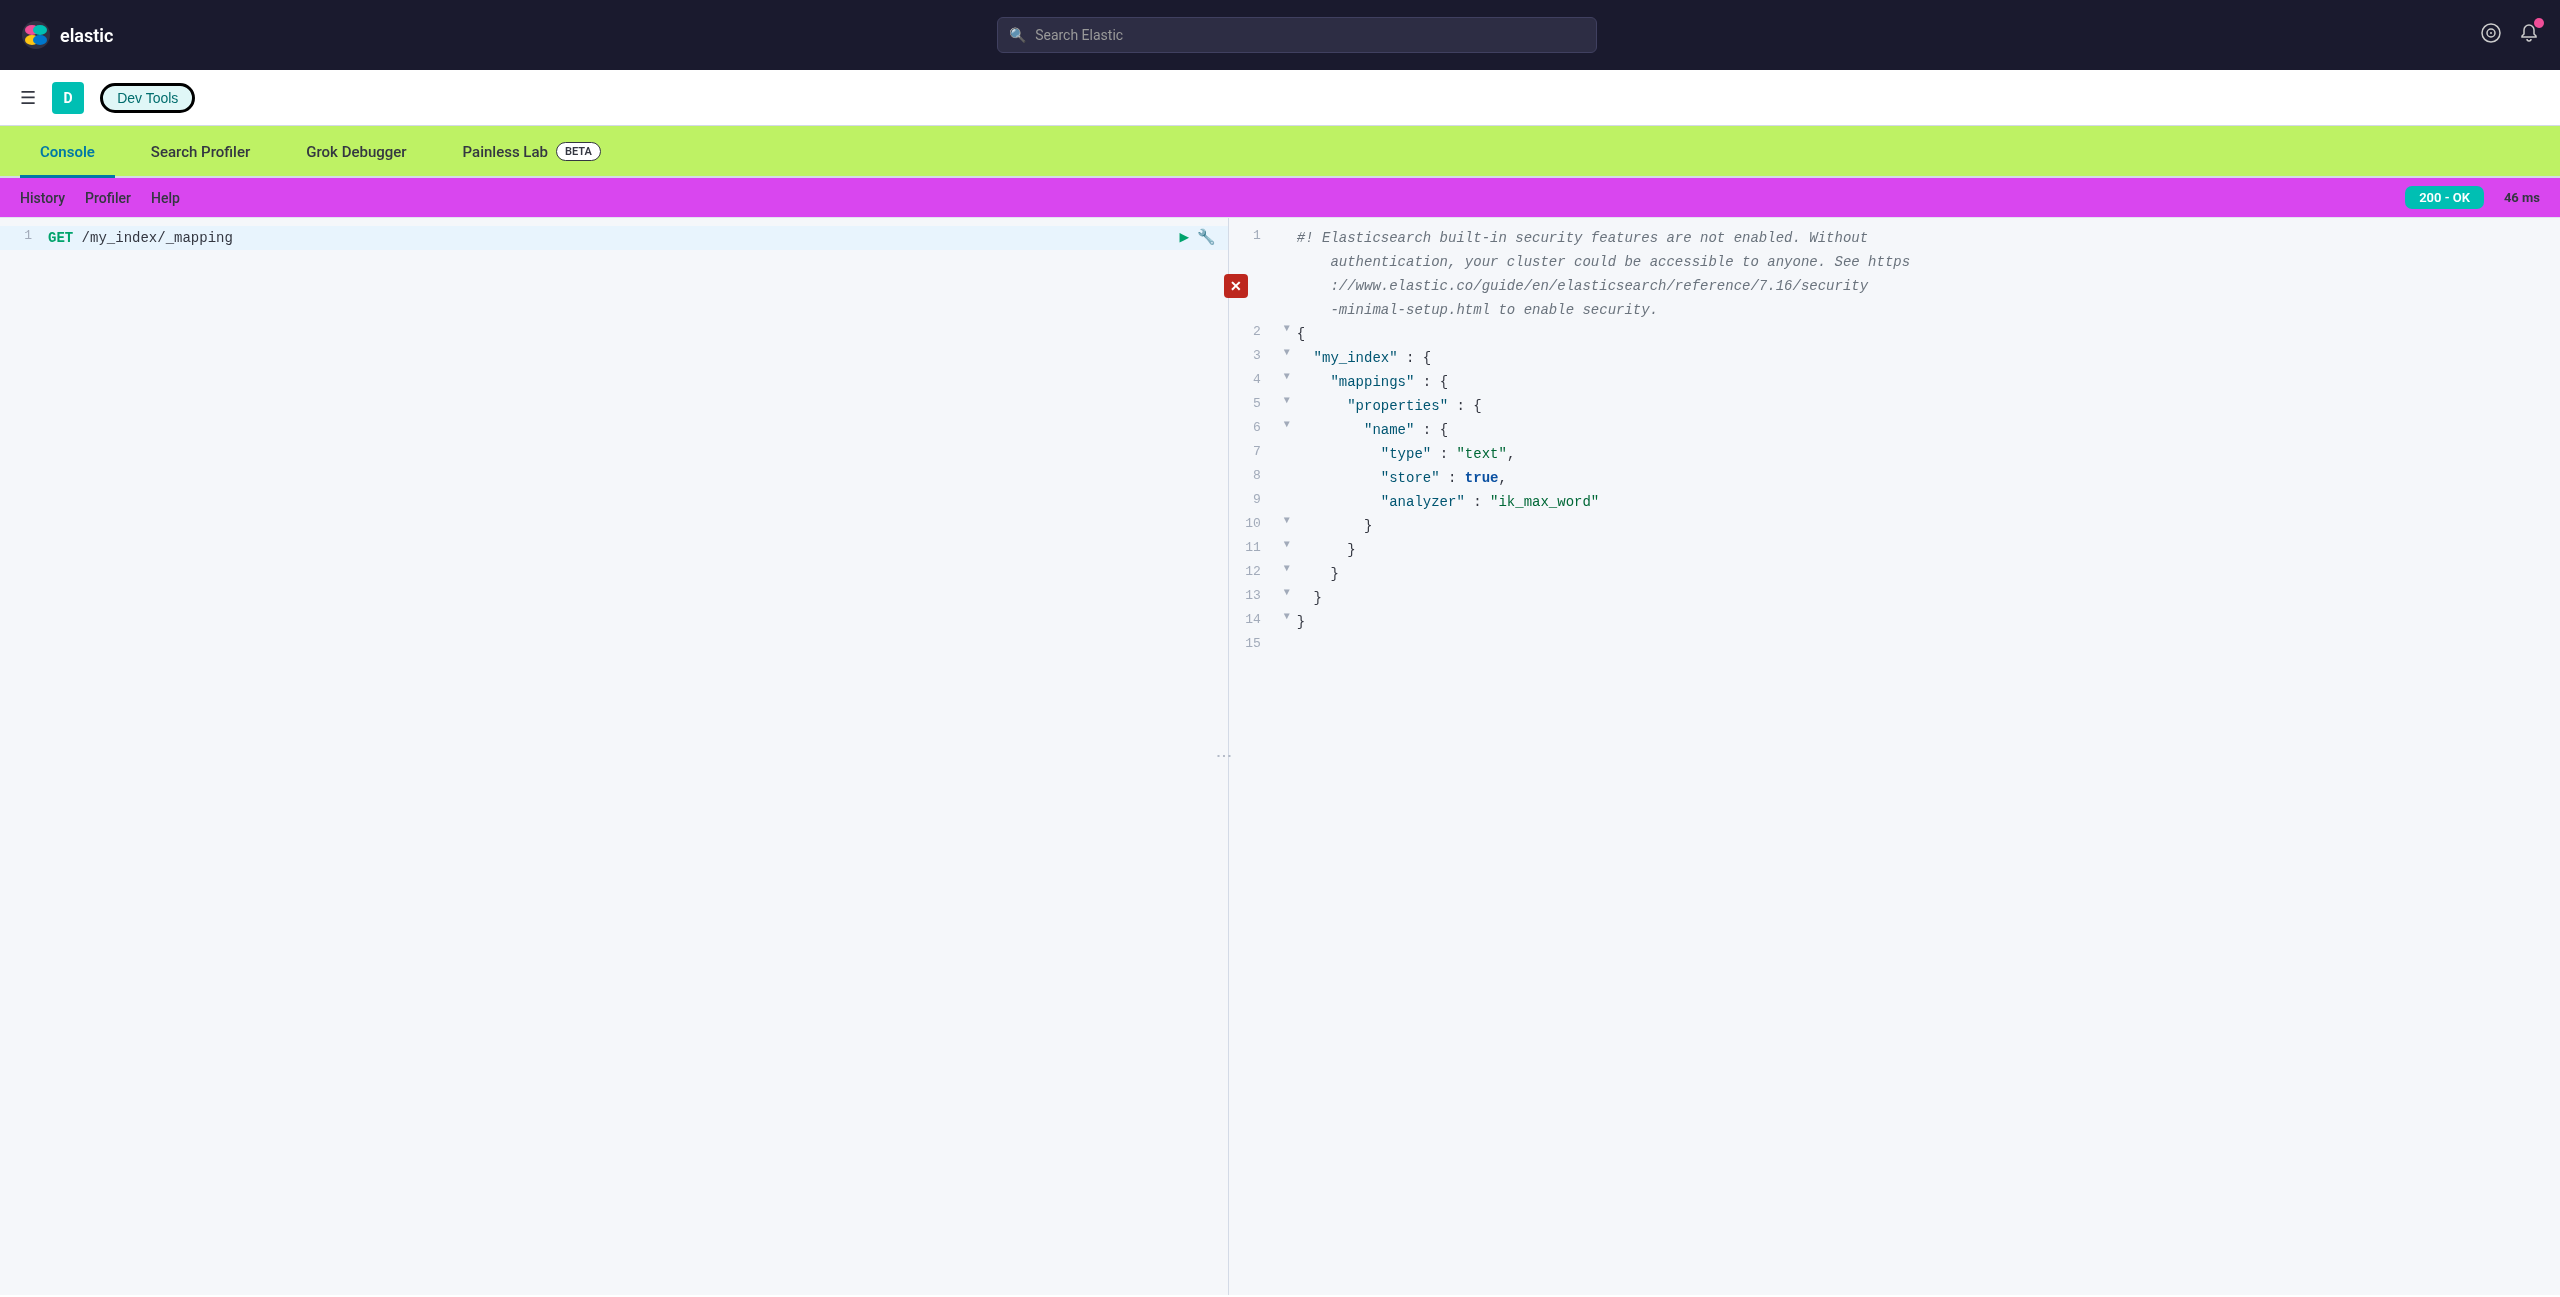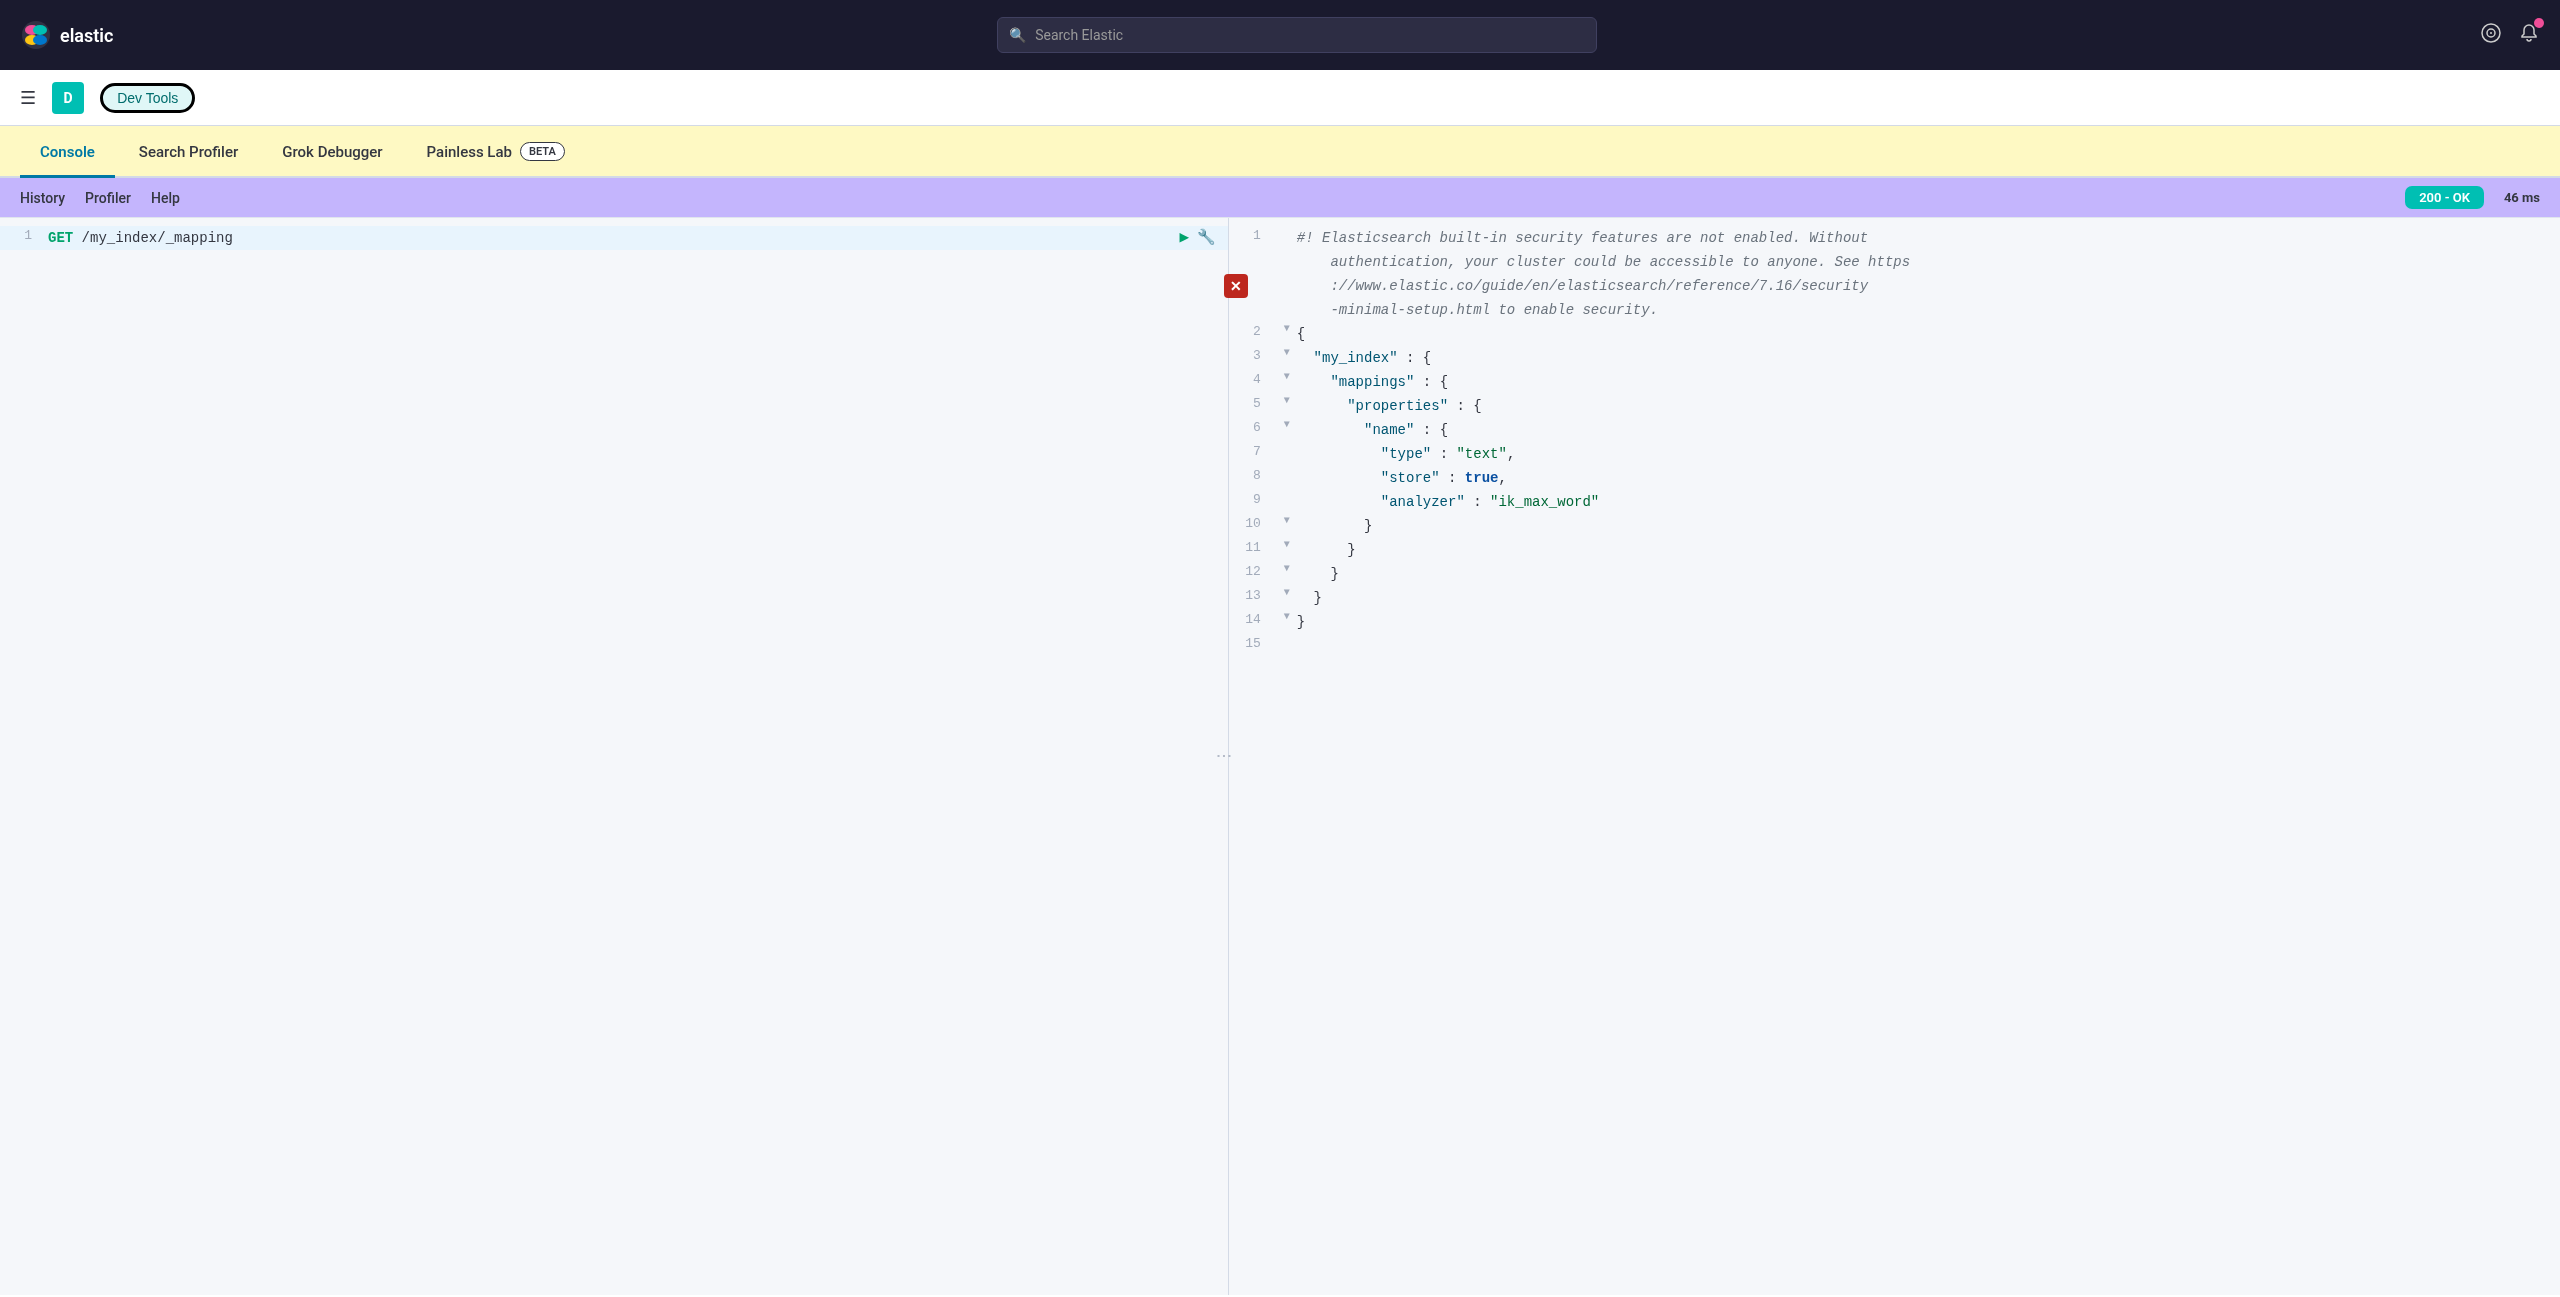--- a/index.html
+++ b/index.html
@@ -102,26 +102,26 @@
       border-radius: 16px;
       padding: 4px 14px;
       font-size: 14px;
       color: #006d6d;
       cursor: pointer;
       font-weight: 500;
     }
 
     
     .tab-bar {
-      background: #fef9c3;
+      background: #bef264;
       border-bottom: 2px solid #d3dae6;
       display: flex;
       align-items: flex-end;
       padding: 0 20px;
-      gap: 4px;
+      gap: 16px;
       height: 52px;
     }
     .tab {
       padding: 14px 20px;
       font-size: 15px;
       cursor: pointer;
       color: #343741;
       border-bottom: 3px solid transparent;
       margin-bottom: -2px;
       white-space: nowrap;
@@ -143,21 +143,21 @@
       color: #343741;
     }
 
     
     .toolbar {
       display: flex;
       align-items: center;
       padding: 8px 20px;
       gap: 20px;
       border-bottom: 1px solid #e0e5ee;
-      background: #c4b5fd;
+      background: #d946ef;
     }
     .toolbar-item {
       font-size: 14px;
       color: #343741;
       cursor: pointer;
       font-weight: 500;
     }
     .status-badge {
       margin-left: auto;
       background: #00bfb3;

